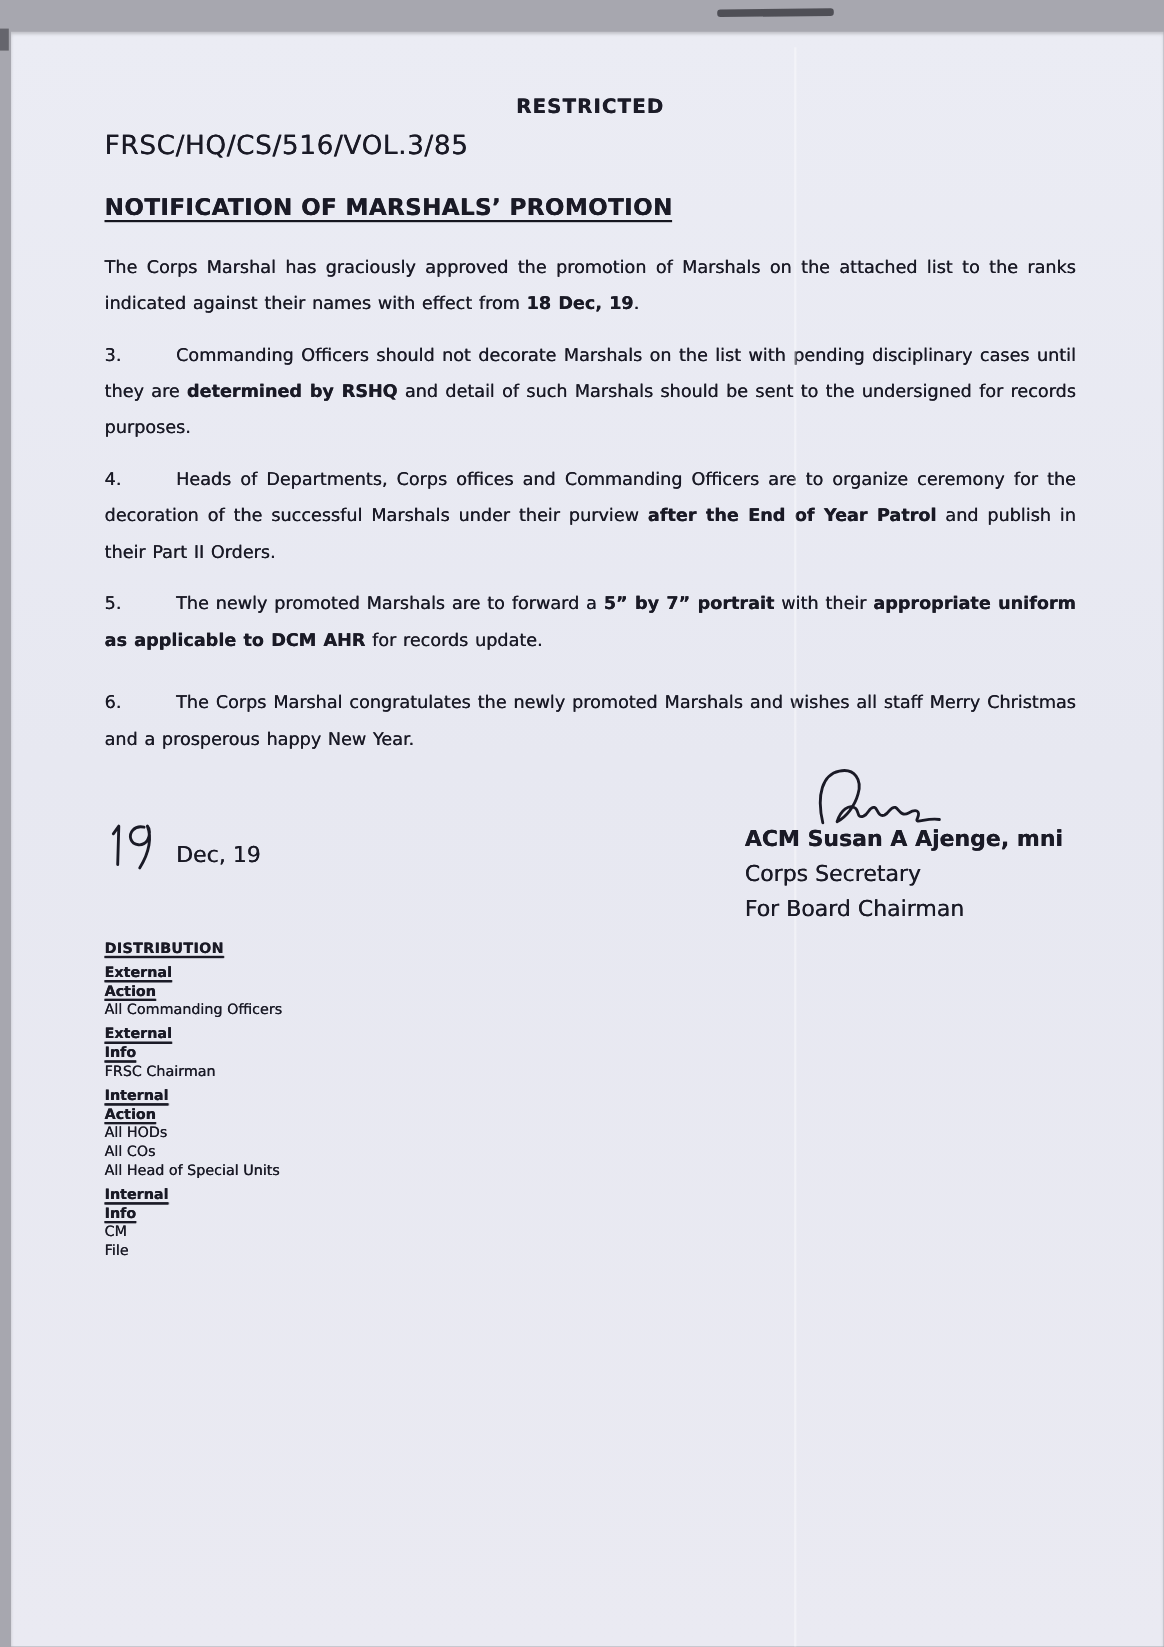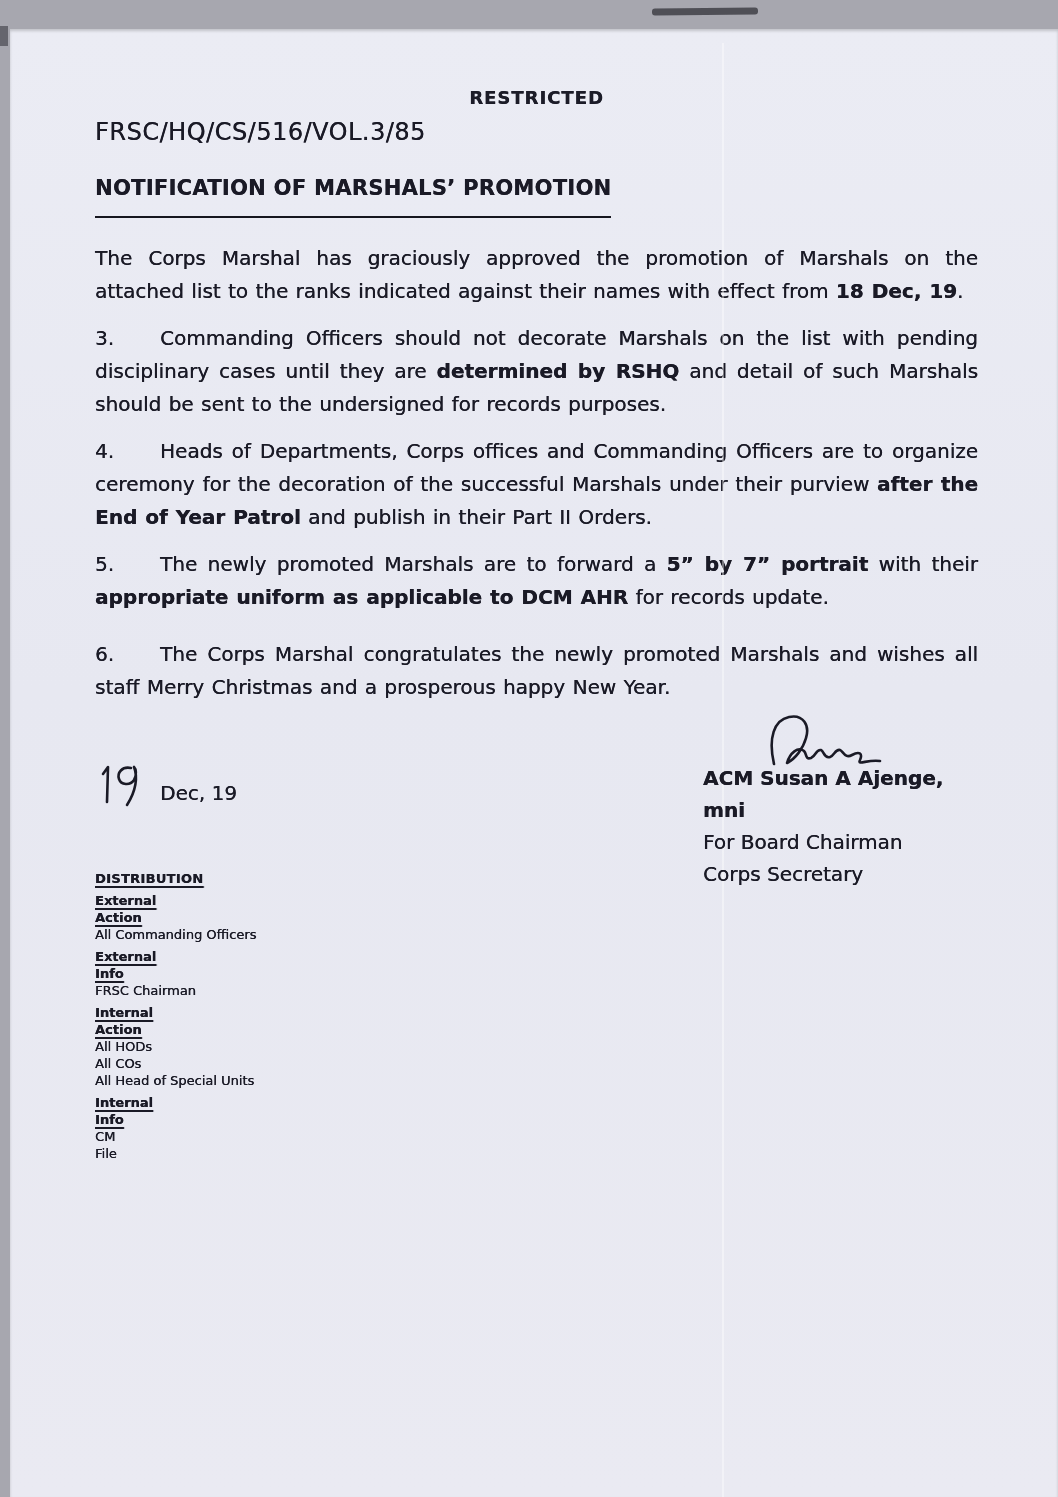--- a/index.html
+++ b/index.html
@@ -53,40 +53,40 @@
   .addressee {
     margin-top: 30px;
     font-size: 20px; font-weight: 500;
   }
   .title {
     margin-top: 30px;
     font-size: 21px; font-weight: 700;
     letter-spacing: 0.3px;
     display: inline-block;
     border-bottom: 2.5px solid #16161f;
-    padding-bottom: 16px;
+    padding-bottom: 0;
   }
   .paragraphs { margin-top: 24px; }
   .para {
-    font-size: 20px;
+    font-size: 16px;
     line-height: 33px;
     text-align: justify;
     margin-bottom: 14px;
     word-spacing: 1px;
   }
   .para:last-child { margin-top: 24px; }
   .pnum { display: inline-block; width: 65px; }
   .b { font-weight: 700; }
 
   .bottom-area { position: relative; height: 620px; }
   .date-block { position: absolute; left: 0; top: 40px; }
   .date-block svg { vertical-align: -10px; }
   .date-typed { font-size: 20px; font-weight: 400; margin-left: 6px; }
 
-  .sig-block { position: absolute; left: 608px; top: -10px; }
+  .sig-block { position: absolute; left: 582px; top: -10px; }
   .sig-scribble { display: block; margin-left: 55px; margin-bottom: -8px; }
   .sig-name { font-size: 20px; font-weight: 700; line-height: 32px; }
   .sig-line { font-size: 20px; font-weight: 500; line-height: 32px; }
 
   .distribution { position: absolute; left: 0; top: 152px; }
   .dist-title {
     font-size: 13px; font-weight: 700;
     text-decoration: underline;
     text-underline-offset: 3px;
     text-decoration-thickness: 1.5px;
@@ -139,22 +139,22 @@
           <path class="ink" d="M36,10 C27,8 22,15 24,21 C26,27 35,28 39,22 C42,17 41,11 39,9 C43,19 41,33 32,47"></path>
         </svg>
         <span class="date-typed">Dec, 19</span>
       </div>
 
       <div class="sig-block">
         <svg class="sig-scribble" width="170" height="62" viewBox="0 0 170 62">
           <path class="ink" d="M16,56 C10,30 16,12 31,9 C45,6 52,17 48,30 C45,41 37,51 29,55 C32,45 40,38 46,43 C49,46 47,52 53,50 C58,48 58,41 63,42 C66,43 66,51 72,49 C77,47 77,41 82,42 C85,43 87,51 94,47 C101,43 105,45 102,52 C99,58 110,51 122,53"></path>
         </svg>
         <div class="sig-name">ACM Susan A Ajenge, mni</div>
+        <div class="sig-line">Corps Secretary</div>
         <div class="sig-line">For Board Chairman</div>
-        <div class="sig-line">Corps Secretary</div>
       </div>
 
       <div class="distribution">
         <div class="dist-title">DISTRIBUTION</div>
         <div>
             <div class="dist-item dist-header dist-gap">External</div>
             <div class="dist-item dist-header">Action</div>
             <div class="dist-item">All Commanding Officers</div>
             <div class="dist-item dist-header dist-gap">External</div>
             <div class="dist-item dist-header">Info</div>

